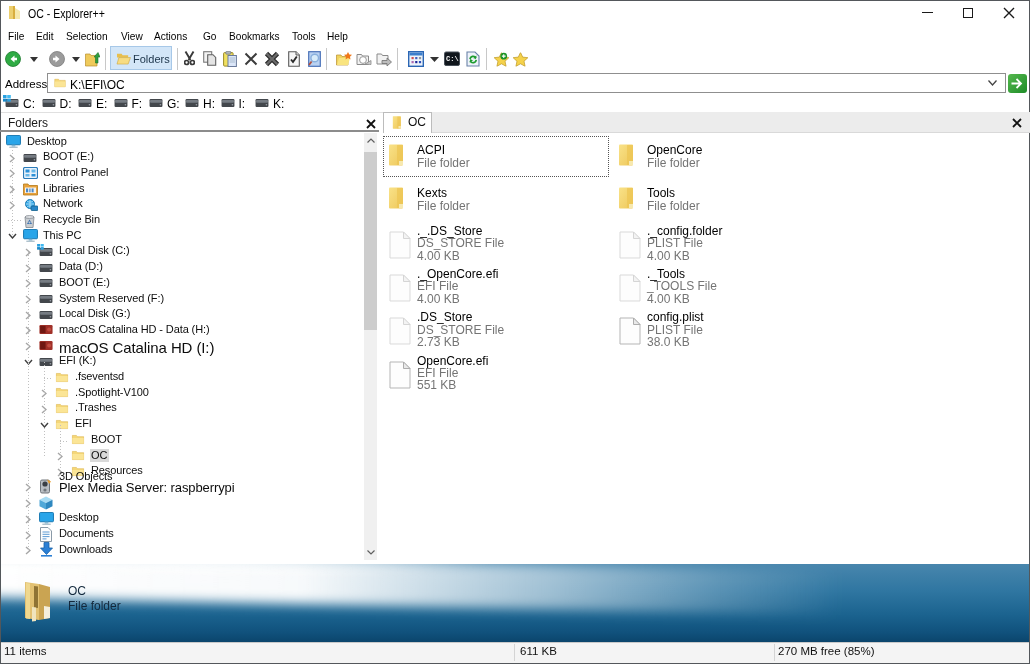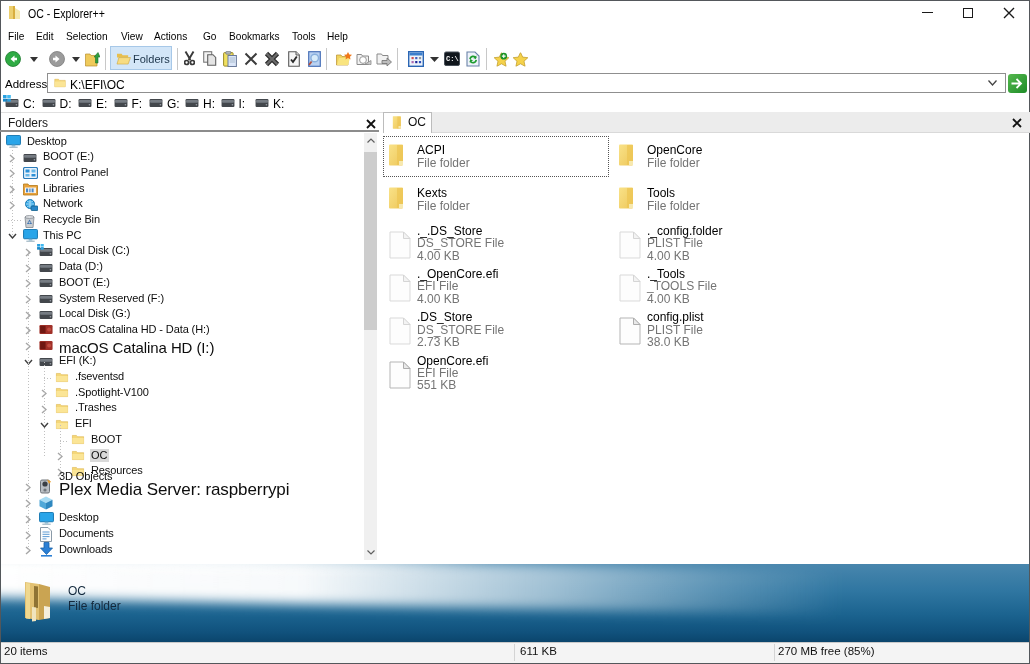--- a/index.html
+++ b/index.html
@@ -407,21 +407,21 @@
 <div class="abs" style="left:90px;top:464.2px;font-size:11px;letter-spacing:-0.1px;color:#0d0d0d;padding:0 2px 1px 1px;white-space:nowrap">Resources</div>
 <svg class="abs" style="left:25px;top:483.4px" width="6" height="9" viewBox="0 0 6 9">
     <path d="M1 1 L5 4.5 L1 8" stroke="#a6a6a6" stroke-width="1.4" fill="none"></path>
   </svg>
 <svg class="abs" style="left:39px;top:479.4px" width="12" height="15" viewBox="0 0 12 15">
     <rect x="1.5" y="1" width="9" height="13" rx="1.5" fill="#b9bec3" stroke="#70767c" stroke-width="1"></rect>
     <circle cx="6" cy="5" r="2.6" fill="#3a3f45"></circle>
     <circle cx="6" cy="11" r="1.6" fill="#70767c"></circle>
     <path d="M8 0.5 L12 2.5 L10 5 Z" fill="#e8a030"></path>
   </svg>
-<div class="abs" style="left:58px;top:479.9px;font-size:17px;letter-spacing:-0.1px;color:#0d0d0d;padding:0 2px 1px 1px;white-space:nowrap">Plex Media Server: raspberrypi</div>
+<div class="abs" style="left:58px;top:479.9px;font-size:13px;letter-spacing:-0.1px;color:#0d0d0d;padding:0 2px 1px 1px;white-space:nowrap">Plex Media Server: raspberrypi</div>
 <svg class="abs" style="left:25px;top:499.09999999999997px" width="6" height="9" viewBox="0 0 6 9">
     <path d="M1 1 L5 4.5 L1 8" stroke="#a6a6a6" stroke-width="1.4" fill="none"></path>
   </svg>
 <svg class="abs" style="left:39px;top:496.09999999999997px" width="14" height="14" viewBox="0 0 14 14">
     <path d="M7 0.5 L13.5 3.7 L7 7 L0.5 3.7 Z" fill="#a8dcf4"></path>
     <path d="M0.5 3.7 L7 7 L7 13.5 L0.5 10.3 Z" fill="#50a8d8"></path>
     <path d="M13.5 3.7 L7 7 L7 13.5 L13.5 10.3 Z" fill="#2f88c0"></path>
   </svg>
 <div class="abs" style="left:58px;top:470px;font-size:11px;letter-spacing:-0.1px;color:#0d0d0d;padding:0 2px 1px 1px;white-space:nowrap">3D Objects</div>
 <svg class="abs" style="left:25px;top:514.8px" width="6" height="9" viewBox="0 0 6 9">
@@ -544,16 +544,16 @@
     <path d="M3 2 L17 4 L17 40 L3 38 Z" fill="#e2c172"></path>
     <path d="M17 4 L28 7 L28 38 L17 40 Z" fill="#caa452"></path>
     <path d="M12 6 L16 6.5 L16 28 L12 27.5 Z" fill="#8f7334"></path>
     <path d="M4 3 L8 3.5 L8 39 L4 38.5 Z" fill="#f0d88f"></path>
     <path d="M22 26 L28 27 L28 38 L22 39 Z" fill="#f5efdc"></path>
     <path d="M10 27 L14 27.5 L14 41 L10 41.5 Z" fill="#f0e4bd"></path>
   </svg>
 <div class="abs" style="left:68px;top:584px;font-size:12px;color:#13293d">OC</div>
 <div class="abs" style="left:68px;top:599px;font-size:12px;color:#13293d">File folder</div>
 <div class="abs" style="left:1px;top:642px;width:1028px;height:21px;background:#f4f4f4;border-top:1px solid #c9c9c9"></div>
-<div class="abs" style="left:4px;top:645px;font-size:11.5px;color:#111">20 items</div>
+<div class="abs" style="left:4px;top:645px;font-size:11.5px;color:#111">11 items</div>
 <div class="abs" style="left:520px;top:645px;font-size:11.5px;color:#111">611 KB</div>
 <div class="abs" style="left:778px;top:645px;font-size:11.5px;color:#111">270 MB free (85%)</div>
 <div class="abs" style="left:514px;top:644px;width:1px;height:17px;background:#d4d4d4"></div>
 <div class="abs" style="left:774px;top:644px;width:1px;height:17px;background:#d4d4d4"></div>
 </body></html>

